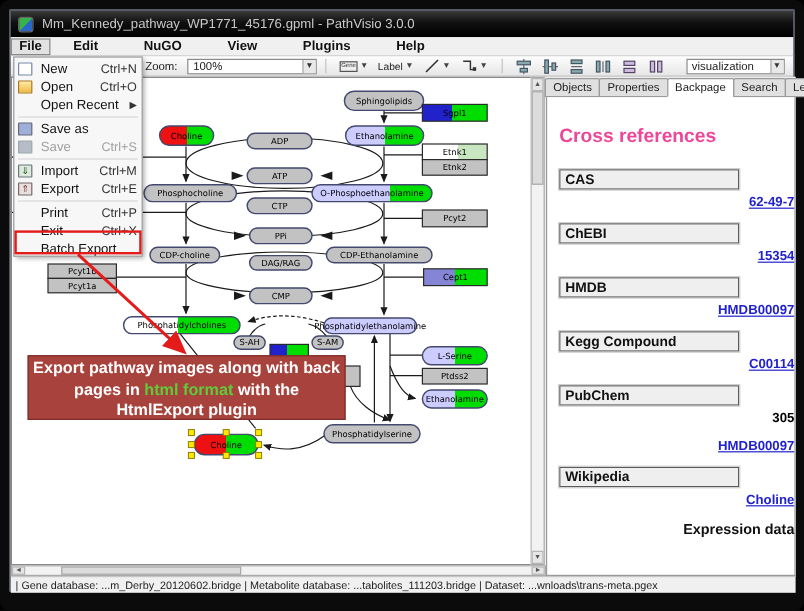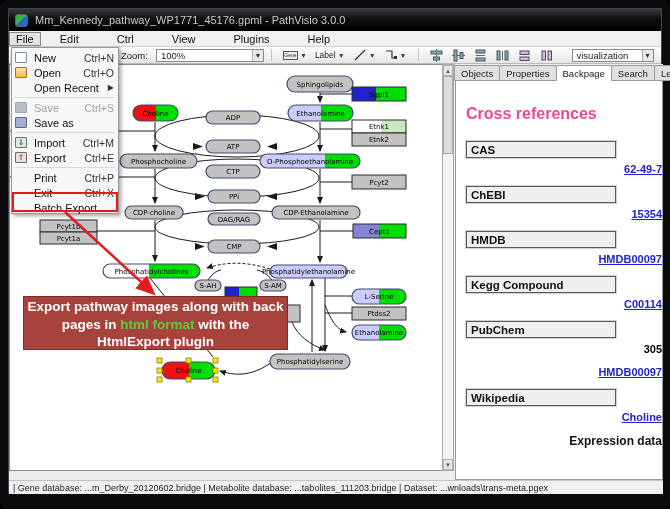--- a/index.html
+++ b/index.html
@@ -12,21 +12,21 @@
   
   .titlebar { position:absolute; left:0; top:0; width:100%; height:22px;
     background:linear-gradient(#3a3a3a,#101010 45%,#000); display:flex; align-items:center;
     padding-left:6px; }
   .app-icon { width:13px; height:13px; border-radius:3px;
     background:linear-gradient(135deg,#37b34a 0 50%,#2a66c8 50% 100%); border:1px solid #666; }
   .titlebar .t { color:#c9c9c9; font-size:11px; margin-left:7px; white-space:nowrap; }
 
   
   .menubar { position:absolute; left:0; top:22px; width:100%; height:16px; background:#f0f0f0;
-    border-bottom:1px solid #d0d0d0; display:flex; align-items:center; font-size:11px; }
+    border-bottom:1px solid #d0d0d0; display:flex; align-items:center; font-size:11px;font-weight:bold; }
   .menubar .m { padding:1px 19px; color:#111; }
   .menubar .m.active { border:1px solid #8a8a8a; background:#e2e2e2; padding:0 6px; }
 
   
   .toolbar { position:absolute; left:0; top:38px; width:100%; height:17px;
     background:linear-gradient(#fdfdfd,#e6e6e6); border-bottom:1px solid #b9b9b9;
     display:flex; align-items:center; font-size:10px; color:#222; }
   .toolbar .zl { margin-left:112px; font-size:9.5px; }
   .combo { height:13px; background:#fff; border:1px solid #8a8a8a; display:flex;
     align-items:center; font-size:9.5px; padding-left:4px; position:relative; margin-left:8px; }
@@ -38,21 +38,21 @@
   .tsep { width:1px; height:12px; background:#c2c2c2; margin:0 7px; }
   .tbtn { display:flex; align-items:center; gap:2px; padding:1px 3px; border:1px solid transparent; }
   .mini-node { width:15px; height:9px; border:1px solid #555; background:#eee; font-size:5px;
     display:flex; align-items:center; justify-content:center; color:#333; }
   .tcaret { font-size:7px; color:#444; }
   .tico { width:14px; height:13px; display:flex; align-items:center; justify-content:center; }
   .tico svg { display:block; }
 
   
   .main { position:absolute; left:0; top:55px; width:654px; height:416px; display:flex; }
-  .leftcol { width:446px; height:404px; display:flex; flex-direction:row; }
+  .leftcol { width:446px; height:404px; display:flex; flex-direction:column; }
   .canvas-row { display:flex; height:407px; }
   .canvas { position:relative; width:433px; height:407px; background:#fff;
     border:1px solid #8a8a8a; border-right:none; overflow:hidden; }
   .canvas > svg { position:absolute; left:0; top:0; }
 
   .vscroll { width:12px; height:407px; background:#f2f2f2; border:1px solid #aaa;
     display:flex; flex-direction:column; align-items:center; font-size:6px; color:#555; }
   .vscroll .arr { height:11px; width:100%; background:#e6e6e6; border:1px solid #b5b5b5;
     display:flex; align-items:center; justify-content:center; }
   .vscroll .thumb { width:100%; height:78px; background:#dcdcdc; border:1px solid #a8a8a8; }
@@ -128,21 +128,21 @@
 <div class="window">
 
   <div class="titlebar">
     <div class="app-icon"></div>
     <div class="t">Mm_Kennedy_pathway_WP1771_45176.gpml - PathVisio 3.0.0</div>
   </div>
 
   <div class="menubar">
     <div class="m active">File</div>
     <div class="m">Edit</div>
-    <div class="m">Ctrl</div>
+    <div class="m">NuGO</div>
     <div class="m">View</div>
     <div class="m">Plugins</div>
     <div class="m">Help</div>
   </div>
 
   <div class="toolbar">
     <span class="zl">Zoom:</span>
     <div class="combo zoom-combo">
       <span>100%</span>
       <span class="car">▼</span>
@@ -492,32 +492,32 @@
           </span>
       <span class="lab">Open</span>
           <span class="sc">Ctrl+O</span>
     </div>
     <div class="mi">
       <span class="mic"></span>
       <span class="lab">Open Recent</span>
           <span class="sub">▶</span>
     </div>
     <div class="msep"></div>
+    <div class="mi">
+      <span class="mic">
+            <span class="ic ic-saveas"></span>
+          </span>
+      <span class="lab">Save as</span>
+    </div>
     <div class="mi disabled">
       <span class="mic">
             <span class="ic ic-save"></span>
           </span>
       <span class="lab">Save</span>
           <span class="sc">Ctrl+S</span>
-    </div>
-    <div class="mi">
-      <span class="mic">
-            <span class="ic ic-saveas"></span>
-          </span>
-      <span class="lab">Save as</span>
     </div>
     <div class="msep"></div>
     <div class="mi">
       <span class="mic">
             <span class="ic ic-import">⇓</span>
           </span>
       <span class="lab">Import</span>
           <span class="sc">Ctrl+M</span>
     </div>
     <div class="mi">

